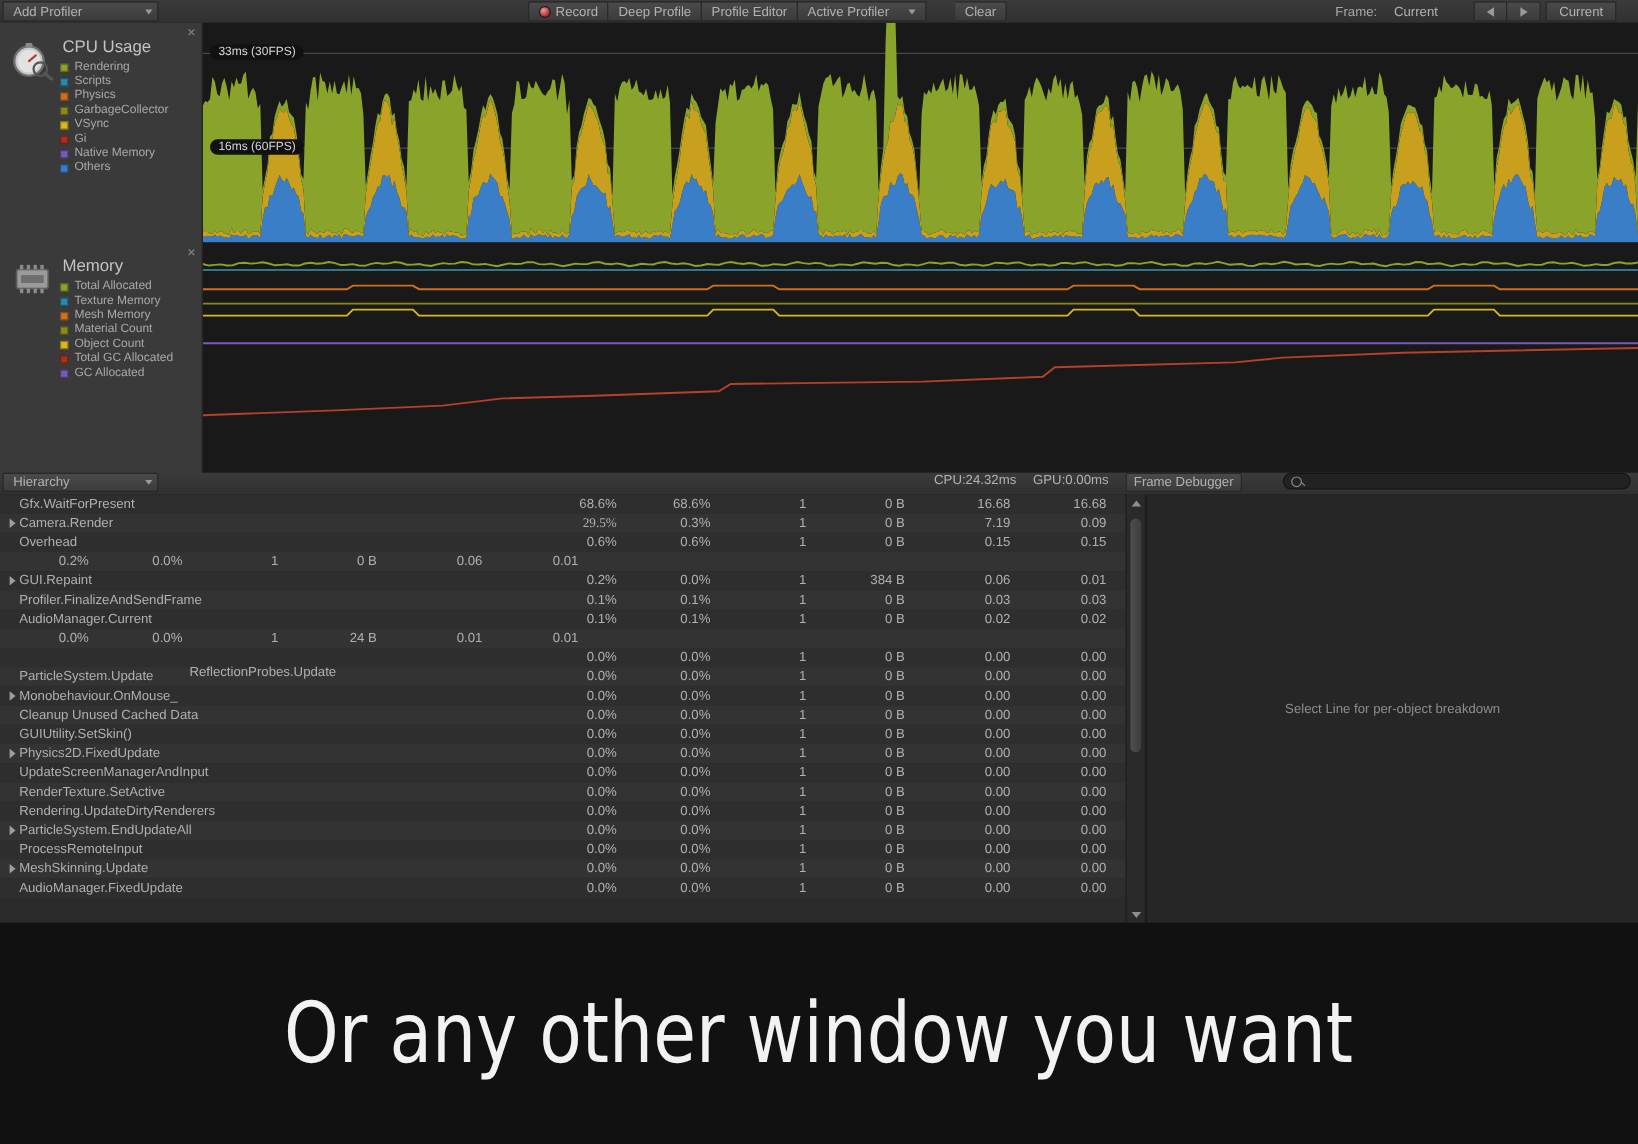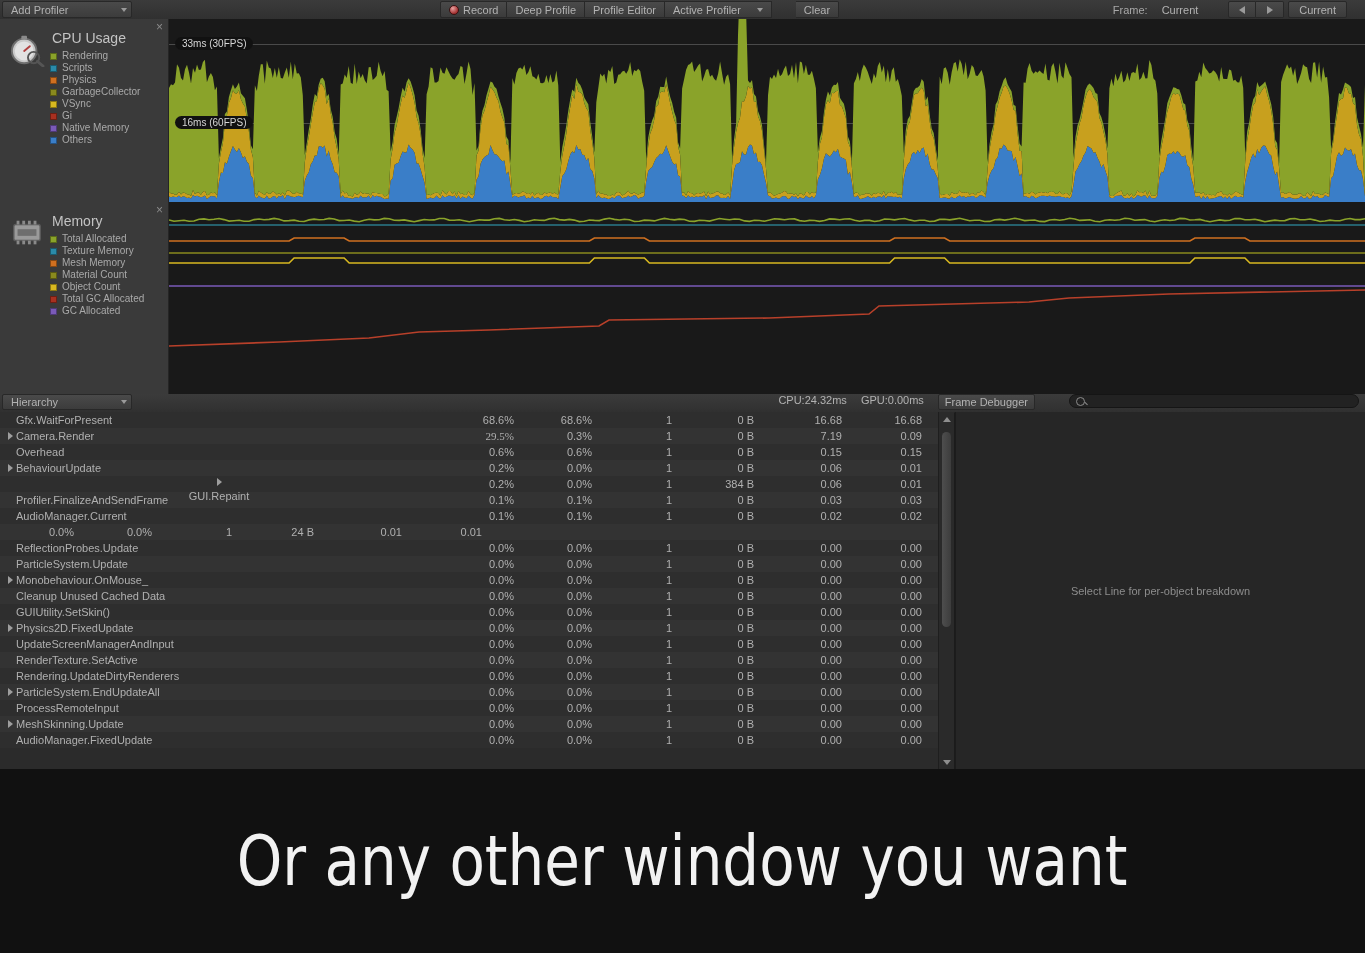--- a/index.html
+++ b/index.html
@@ -354,36 +354,30 @@
           </div>
           <div class="td num" style="width: 80px;">0.6%</div>
           <div class="td num" style="width: 78px;">0.6%</div>
           <div class="td num" style="width: 80px;">1</div>
           <div class="td num" style="width: 82px;">0 B</div>
           <div class="td num" style="width: 88px;">0.15</div>
           <div class="td num" style="width: 80px;">0.15</div>
           <div class="td" style="width: 25px;"></div>
         </div>
         <div class="trow">
-          <div class="td name" style="width: 440px;">
-            <span class="foldout">
-              <span class="tri"></span>
-            </span>
-            <span>BehaviourUpdate</span>
-          </div>
           <div class="td num" style="width: 80px;">0.2%</div>
           <div class="td num" style="width: 78px;">0.0%</div>
           <div class="td num" style="width: 80px;">1</div>
           <div class="td num" style="width: 82px;">0 B</div>
           <div class="td num" style="width: 88px;">0.06</div>
           <div class="td num" style="width: 80px;">0.01</div>
           <div class="td" style="width: 25px;"></div>
         </div>
         <div class="trow">
-          <div class="td name" style="width: 440px; flex-direction: column;">
+          <div class="td name" style="width: 440px;">
             <span class="foldout">
               <span class="tri"></span>
             </span>
             <span>GUI.Repaint</span>
           </div>
           <div class="td num" style="width: 80px;">0.2%</div>
           <div class="td num" style="width: 78px;">0.0%</div>
           <div class="td num" style="width: 80px;">1</div>
           <div class="td num" style="width: 82px;">384 B</div>
           <div class="td num" style="width: 88px;">0.06</div>
@@ -419,21 +413,21 @@
         <div class="trow">
           <div class="td num" style="width: 80px;">0.0%</div>
           <div class="td num" style="width: 78px;">0.0%</div>
           <div class="td num" style="width: 80px;">1</div>
           <div class="td num" style="width: 82px;">24 B</div>
           <div class="td num" style="width: 88px;">0.01</div>
           <div class="td num" style="width: 80px;">0.01</div>
           <div class="td" style="width: 25px;"></div>
         </div>
         <div class="trow">
-          <div class="td name" style="width: 440px;">
+          <div class="td name" style="width: 440px; flex-direction: column;">
             <span class="foldout"></span>
             <span>ReflectionProbes.Update</span>
           </div>
           <div class="td num" style="width: 80px;">0.0%</div>
           <div class="td num" style="width: 78px;">0.0%</div>
           <div class="td num" style="width: 80px;">1</div>
           <div class="td num" style="width: 82px;">0 B</div>
           <div class="td num" style="width: 88px;">0.00</div>
           <div class="td num" style="width: 80px;">0.00</div>
           <div class="td" style="width: 25px;"></div>

